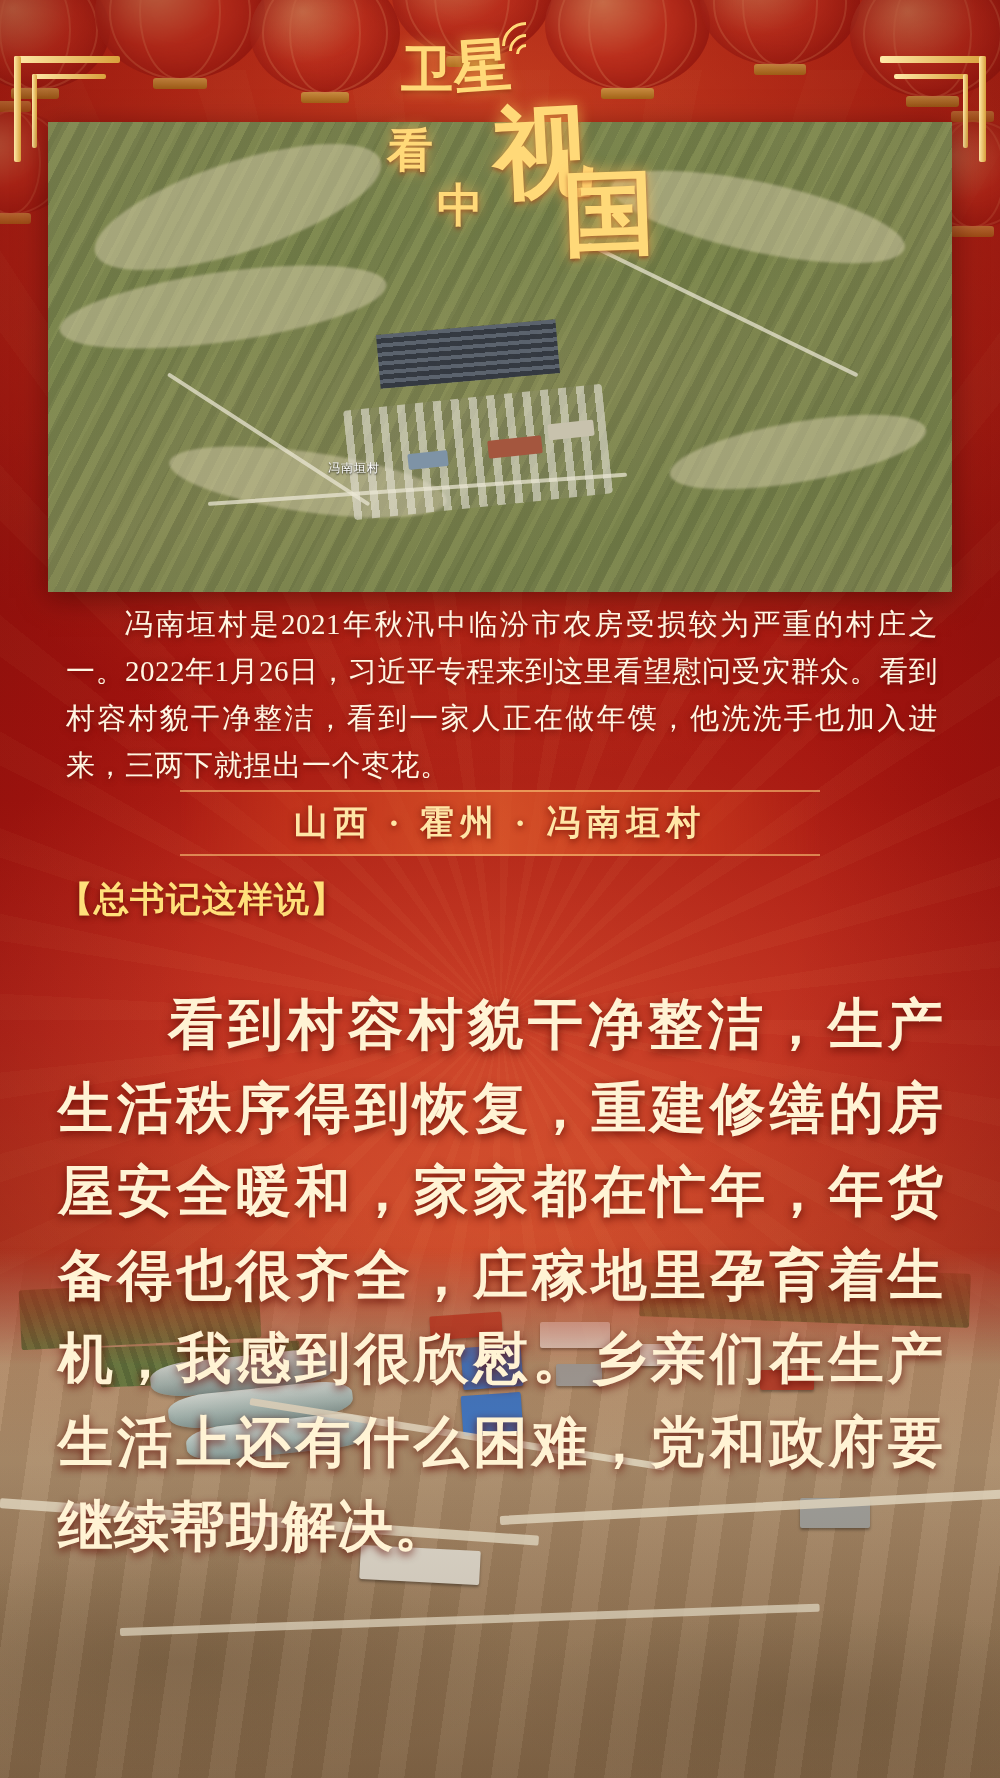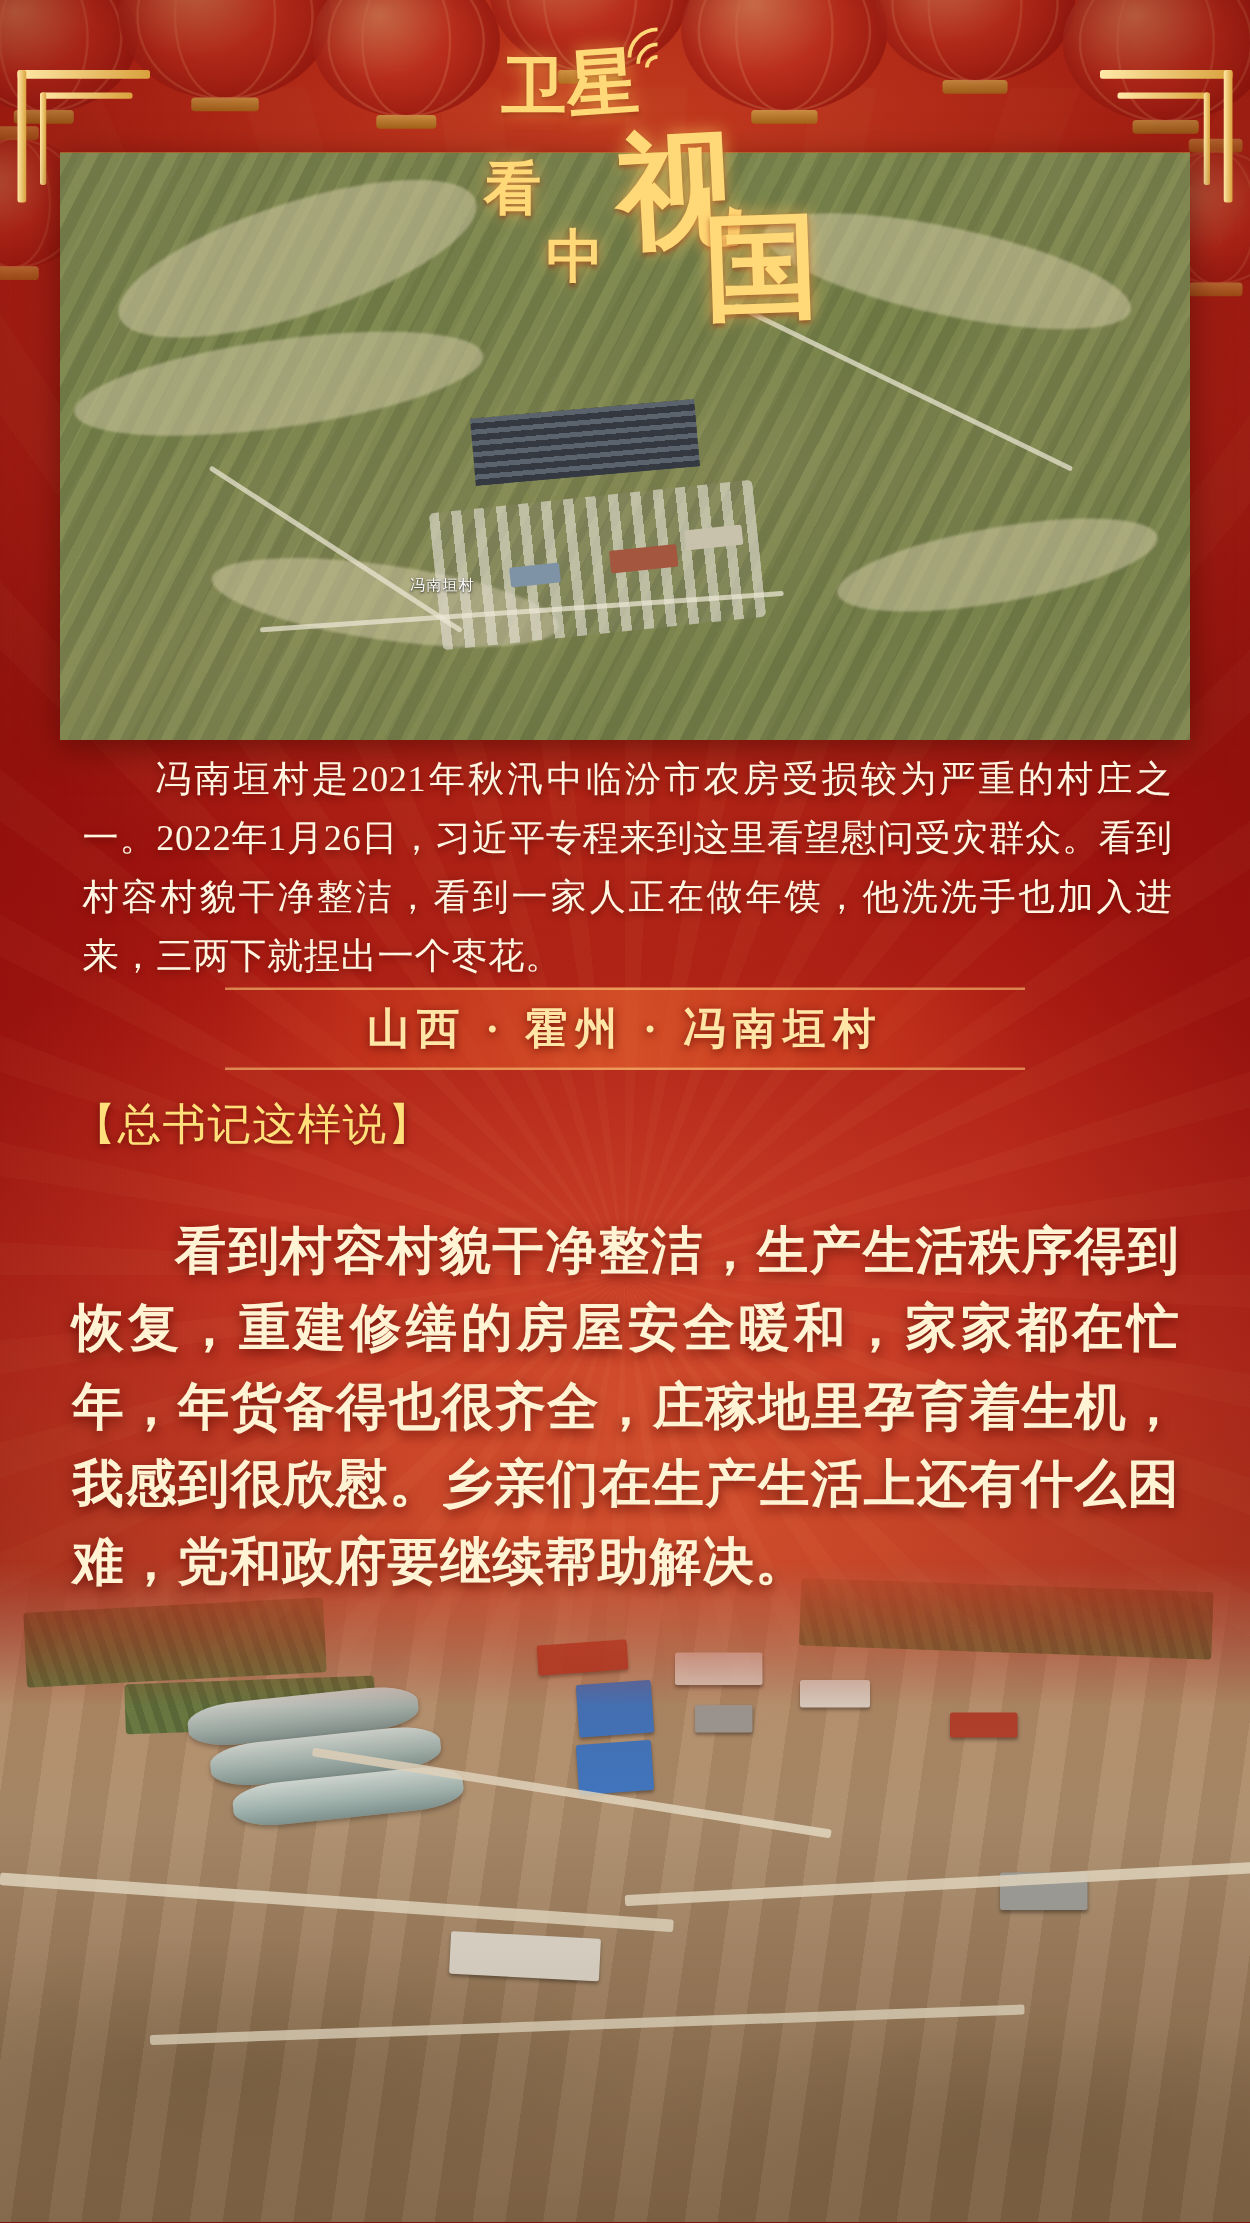--- a/index.html
+++ b/index.html
@@ -235,31 +235,31 @@
     text-shadow: 0 2px 7px rgba(110,15,5,0.9);
   }
 
   
   .quote-head {
     position: absolute;
     left: 58px; top: 876px;
     z-index: 5;
     color: #ffe07a;
     font-size: 35px;
-    font-weight: normal;
+    font-weight: bold;
     letter-spacing: 1px;
     text-shadow: 0 2px 6px rgba(100,12,4,0.9);
   }
   .quote-body {
     position: absolute;
     left: 58px; top: 928px;
     width: 886px;
     z-index: 5;
     color: #fff3d4;
-    font-size: 41px;
+    font-size: 55px;
     line-height: 1.52;
     text-indent: 2em;
     text-align: justify;
     font-weight: bold;
     text-shadow: 0 3px 9px rgba(95,10,4,0.85);
     letter-spacing: 1px;
   }
 
   
   .photo {

